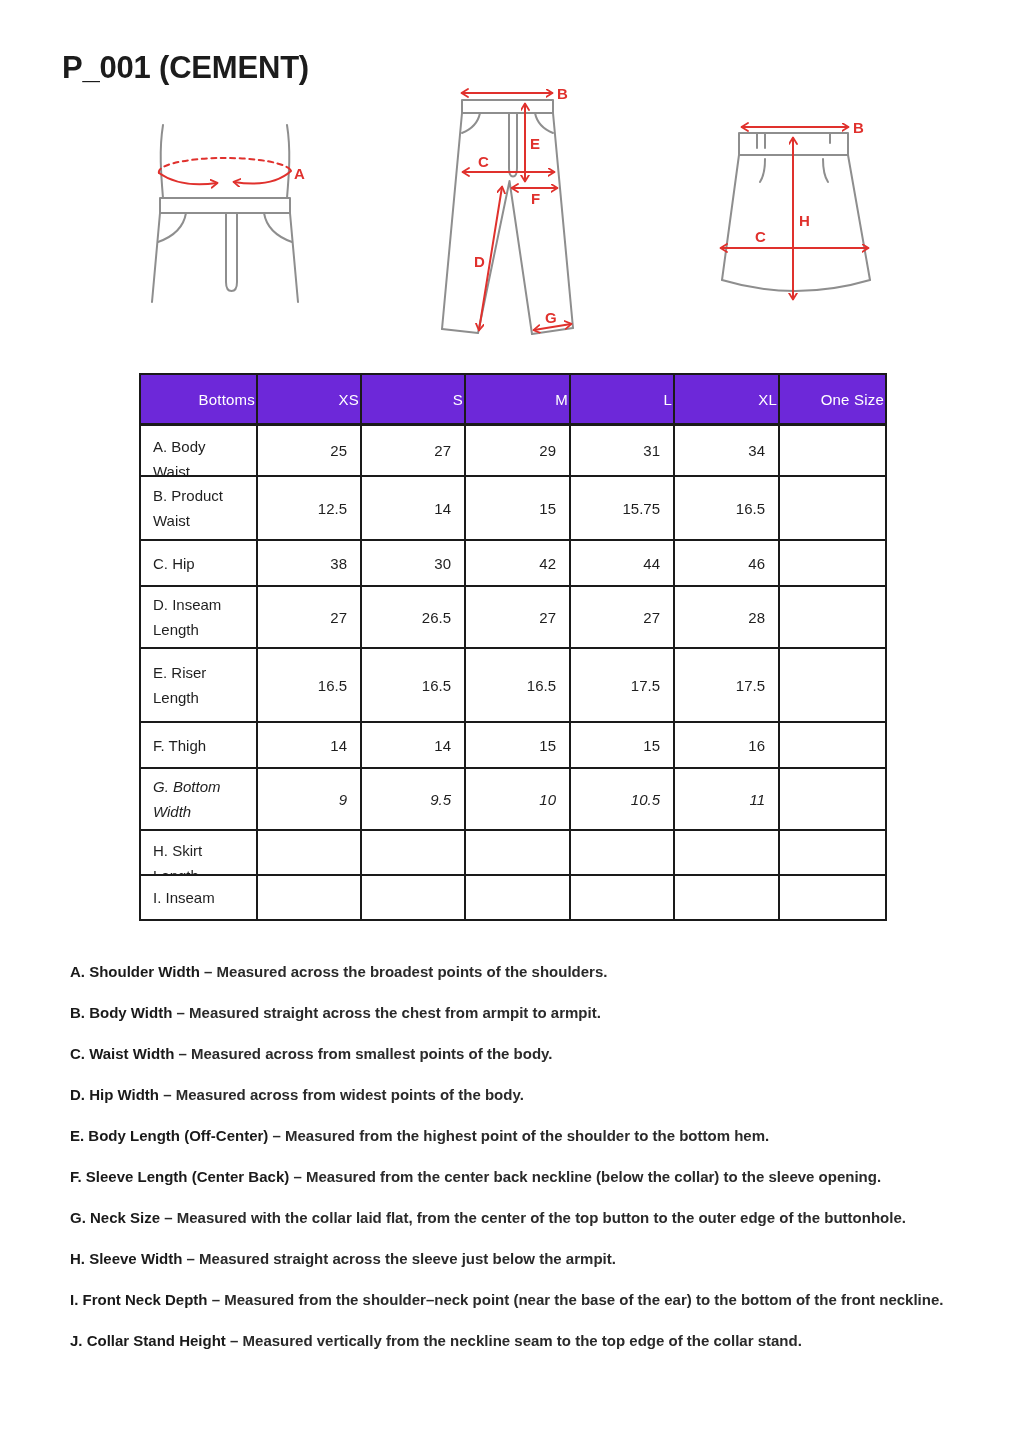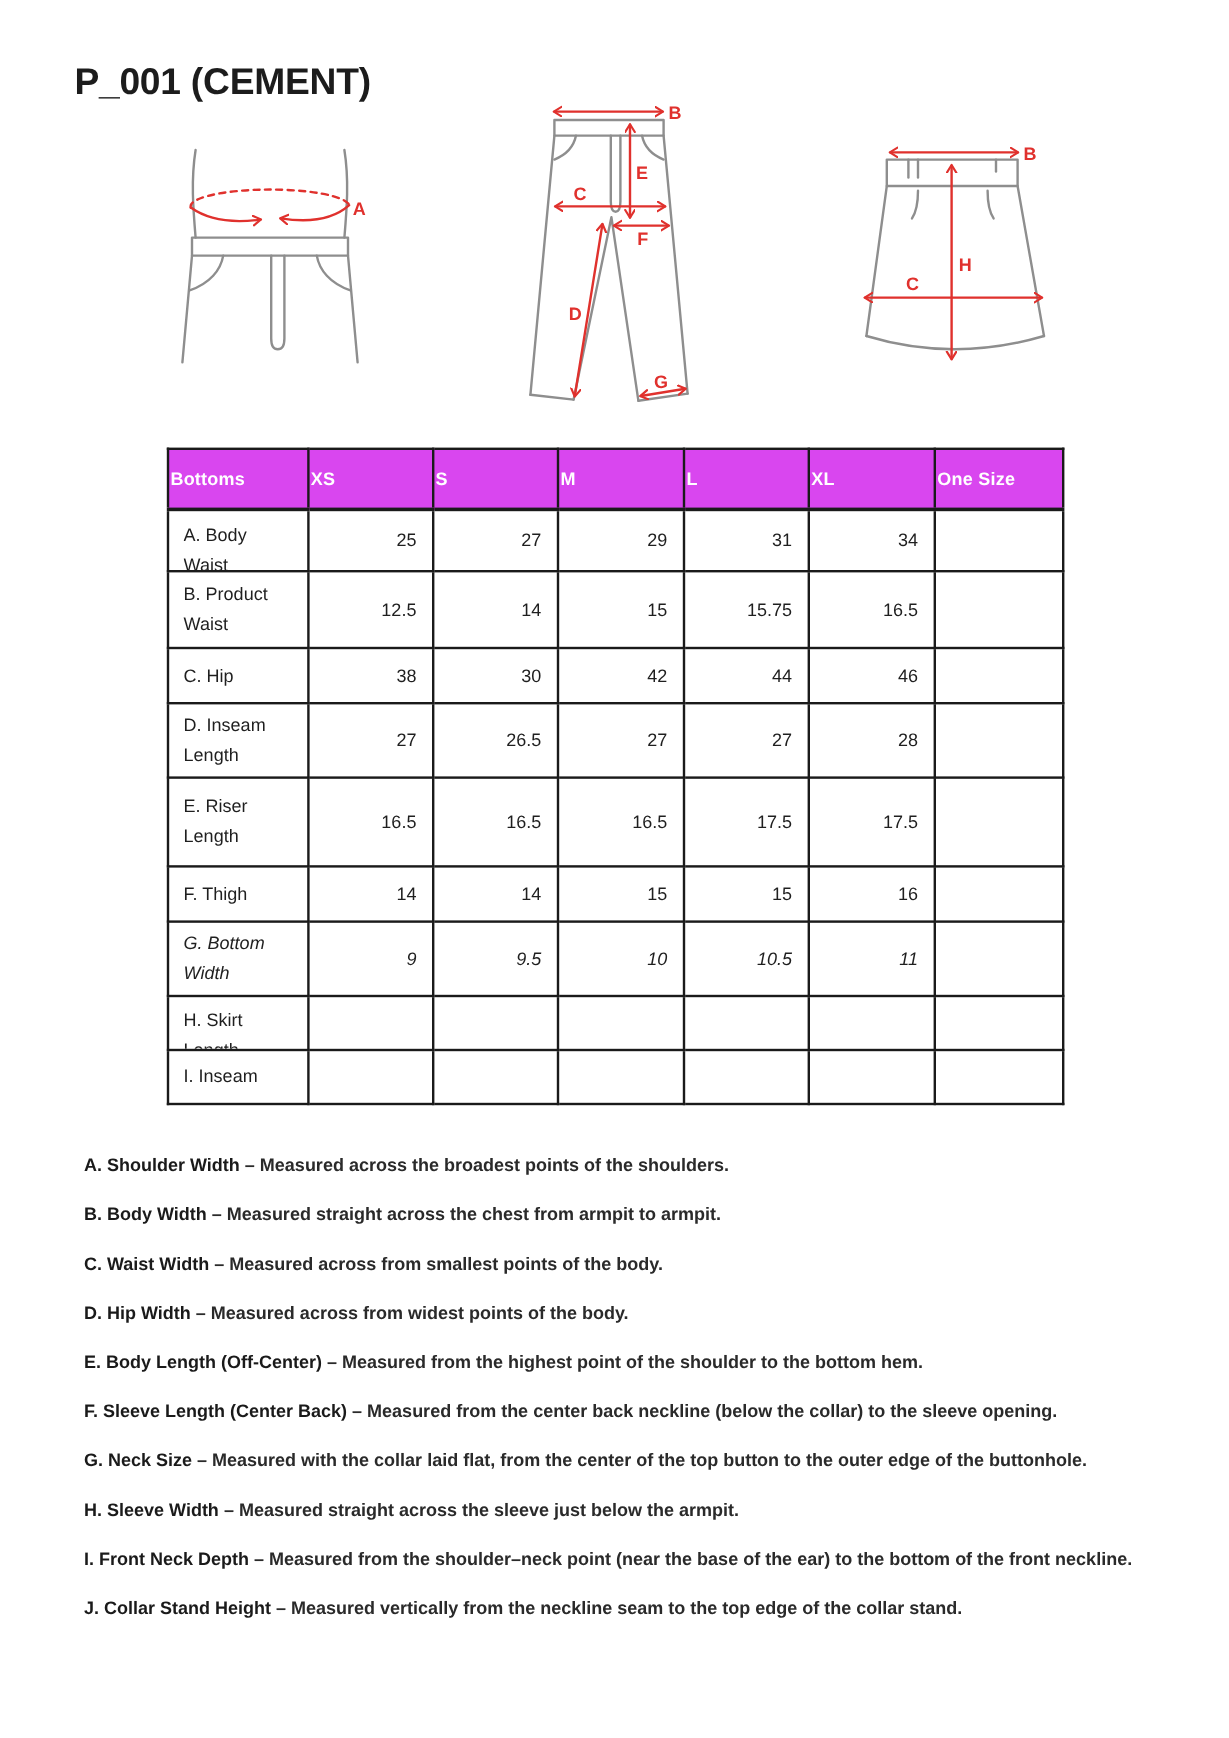--- a/index.html
+++ b/index.html
@@ -9,21 +9,21 @@
   .title{position:absolute;left:62px;top:50px;font-size:31px;font-weight:700;color:#1c1c1c;letter-spacing:-0.2px;}
 
   .diagram{position:absolute;}
   .d-waist{left:130px;top:112px;}
   .d-pants{left:430px;top:80px;}
   .d-skirt{left:700px;top:102px;}
 
   
   .size-table{position:absolute;left:139px;top:373px;border-collapse:collapse;table-layout:fixed;width:746px;font-size:15px;color:#1f1f1f;}
   .size-table th,.size-table td{border:2px solid #1a1a1a;}
-  .size-table th{background:#d946ef;color:#ffffff;font-weight:700;height:46px;text-align:left;letter-spacing:0.2px;}
+  .size-table th{background:#6d28d9;color:#ffffff;font-weight:400;height:46px;text-align:right;letter-spacing:0.2px;}
   .size-table thead th{border-bottom:3px solid #1a1a1a;}
   td.lbl{text-align:left;vertical-align:middle;padding:0 8px 0 12px;}
   td.val{text-align:right;vertical-align:middle;padding-right:13px;}
   .clip{white-space:pre-line;line-height:25px;}
   .clip-a{max-height:49px;overflow:hidden;padding-top:8px;box-sizing:border-box;}
   .clip-h{max-height:43px;overflow:hidden;padding-top:7px;box-sizing:border-box;}
   tr.r-a{height:40px;} tr.r-b{height:64px;} tr.r-c{height:46px;} tr.r-d{height:62px;}
   tr.r-e{height:74px;} tr.r-f{height:46px;} tr.r-g{height:62px;font-style:italic;} tr.r-h{height:36px;} tr.r-i{height:45px;}
 
   

